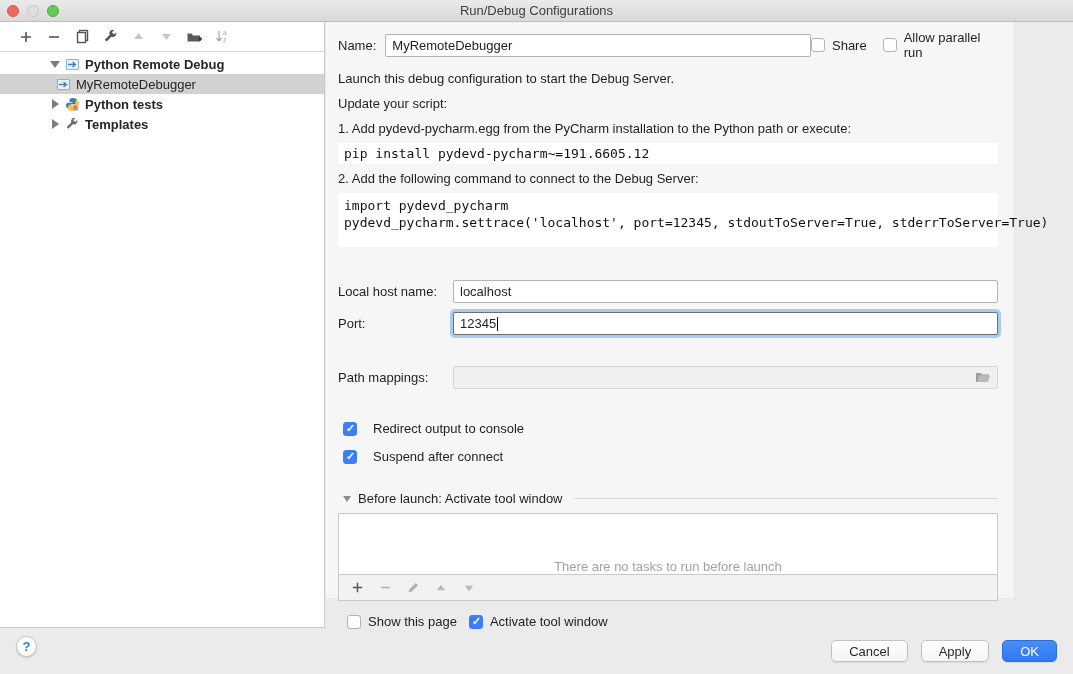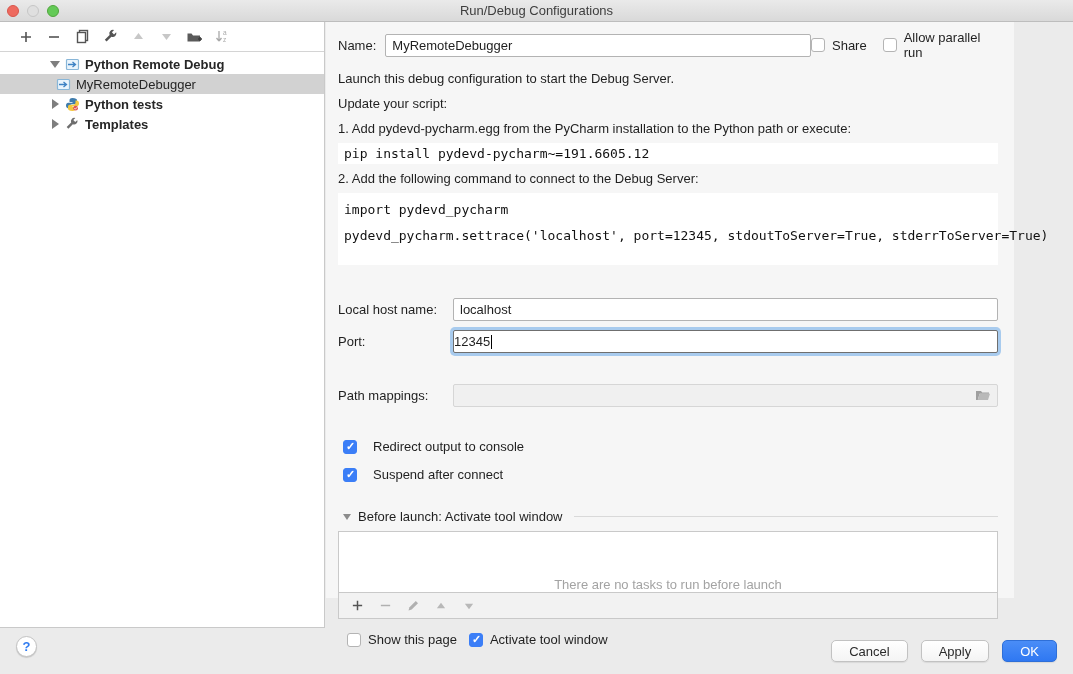--- a/index.html
+++ b/index.html
@@ -45,28 +45,28 @@
   .cb-group { margin-left:auto; display:flex; align-items:center; gap:16px; }
   .cb-pair { display:flex; align-items:center; gap:7px; }
   .cb { width:14px; height:14px; border:1px solid #b4b4b4; border-radius:3px; background:#fff; flex:0 0 auto; position:relative; }
   .cb.checked { background:#3b7ef7; border-color:#3b7ef7; }
   .cb.checked::after { content:"✓"; position:absolute; left:2px; top:-1px; color:#fff; font-size:11px; font-weight:bold; }
 
   .desc p { line-height:25px; }
   .code-strip { background:#ffffff; font-family:"DejaVu Sans Mono","Liberation Mono",monospace;
     font-size:13px; padding:3px 6px; margin:2px 0; color:#111; }
   .code-block { background:#ffffff; font-family:"DejaVu Sans Mono","Liberation Mono",monospace;
-    font-size:13px; line-height:26px; padding:4px 6px 16px 6px; margin-top:2px; color:#111; white-space:pre; }
+    font-size:13px; line-height:17px; padding:4px 6px 16px 6px; margin-top:2px; color:#111; white-space:pre; }
 
   .field-row { display:flex; align-items:center; margin-top:9px; }
   .field-row.first { margin-top:33px; }
   .field-row label { width:115px; flex:0 0 auto; }
   .field-row .txt-input { flex:1; }
   .port-box { flex:1; height:23px; background:#fff; border:1px solid #6f6f6f; border-radius:2px;
-    box-shadow:0 0 0 3px #a8cbee; display:flex; align-items:center; padding:0 0; }
+    box-shadow:0 0 0 3px #a8cbee; display:flex; align-items:center; padding:0 6px; }
   .caret { display:inline-block; width:1px; height:14px; background:#000; margin-left:1px; }
   .path-row { margin-top:31px; }
   .disabled-input { flex:1; height:23px; background:#f0f0f0; border:1px solid #d6d6d6; border-radius:2px;
     display:flex; align-items:center; justify-content:flex-end; padding:0 6px; }
 
   .opt-row { display:flex; align-items:center; gap:16px; margin-left:5px; }
   .opt-row.r1 { margin-top:32px; }
   .opt-row.r2 { margin-top:13px; }
 
   .bl-header { display:flex; align-items:center; margin-top:27px; gap:7px; }

